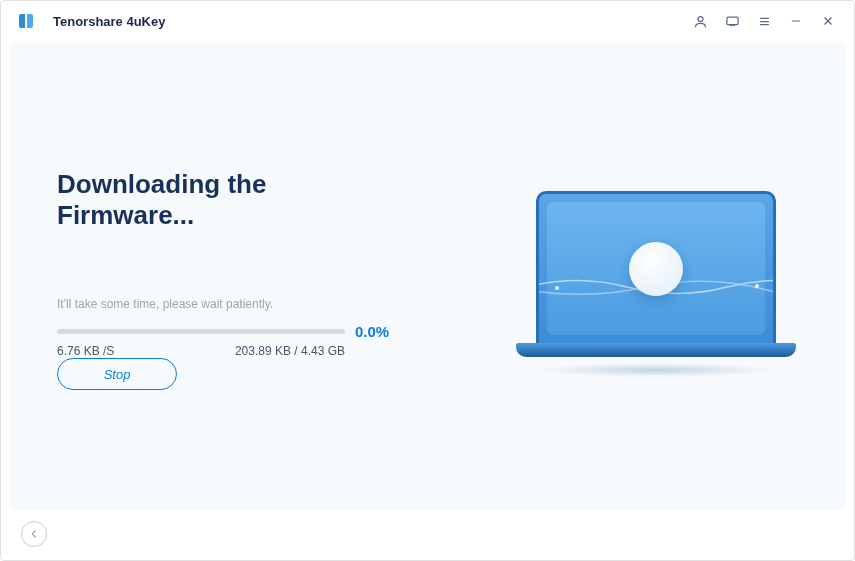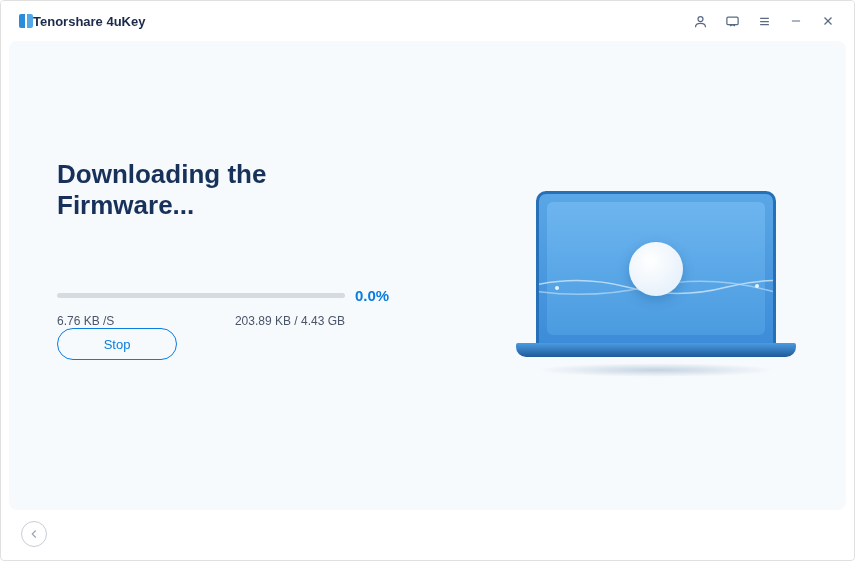--- a/index.html
+++ b/index.html
@@ -17,21 +17,21 @@
       height: 40px;
       display: flex;
       align-items: center;
       justify-content: space-between;
       padding: 0 18px;
       background: #fff;
     }
     .titlebar-left {
       display: flex;
       align-items: center;
-      gap: 0;
+      gap: 20px;
     }
     .logo {
       width: 14px;
       height: 14px;
       display: flex;
       gap: 2px;
     }
     .logo-half {
       width: 6px;
       height: 14px;
@@ -67,39 +67,39 @@
       left: 0;
       right: 0;
       bottom: 50px;
       background: #f7fafd;
       border-radius: 8px;
       margin: 0 8px 0 8px;
     }
     .content-left {
       position: absolute;
       left: 48px;
-      top: 118px;
+      top: 128px;
       width: 340px;
     }
     .page-title {
       font-size: 26px;
       font-weight: 700;
       color: #18315a;
       margin-bottom: 66px;
     }
     .wait-text {
       font-size: 12px;
       color: #9aa4b2;
       margin-bottom: 12px;
     }
     .progress-row {
       display: flex;
       align-items: center;
       gap: 10px;
-      margin-bottom: 10px;
+      margin-bottom: 4px;
     }
     .progress-track {
       flex: 1;
       height: 5px;
       background: #d6dbe2;
       border-radius: 3px;
       position: relative;
     }
     .progress-fill {
       position: absolute;
@@ -123,20 +123,21 @@
     }
     .stop-btn {
       width: 120px;
       height: 32px;
       border: 1.5px solid #0a7de0;
       background: transparent;
       color: #0a7de0;
       border-radius: 16px;
       font-size: 13px;
       cursor: pointer;
+      font-style: italic;
     }
     .illustration {
       position: absolute;
       right: 50px;
       top: 150px;
       width: 280px;
       height: 190px;
     }
     .laptop-screen {
       position: absolute;
@@ -255,20 +256,21 @@
           <line x1="6" y1="6" x2="18" y2="18"></line>
           <line x1="18" y1="6" x2="6" y2="18"></line>
         </svg>
     </div>
   </div>
 </div>
 
 <div class="main-area">
   <div class="content-left">
     <h1 class="page-title">Downloading the Firmware...</h1>
+    <div class="wait-text">It'll take some time, please wait patiently.</div>
     <div class="progress-row">
       <div class="progress-track">
         <div class="progress-fill"></div>
       </div>
       <div class="progress-pct">0.0%</div>
     </div>
     <div class="stats-row">
       <span>6.76 KB /S</span>
       <span>203.89 KB / 4.43 GB</span>
     </div>

